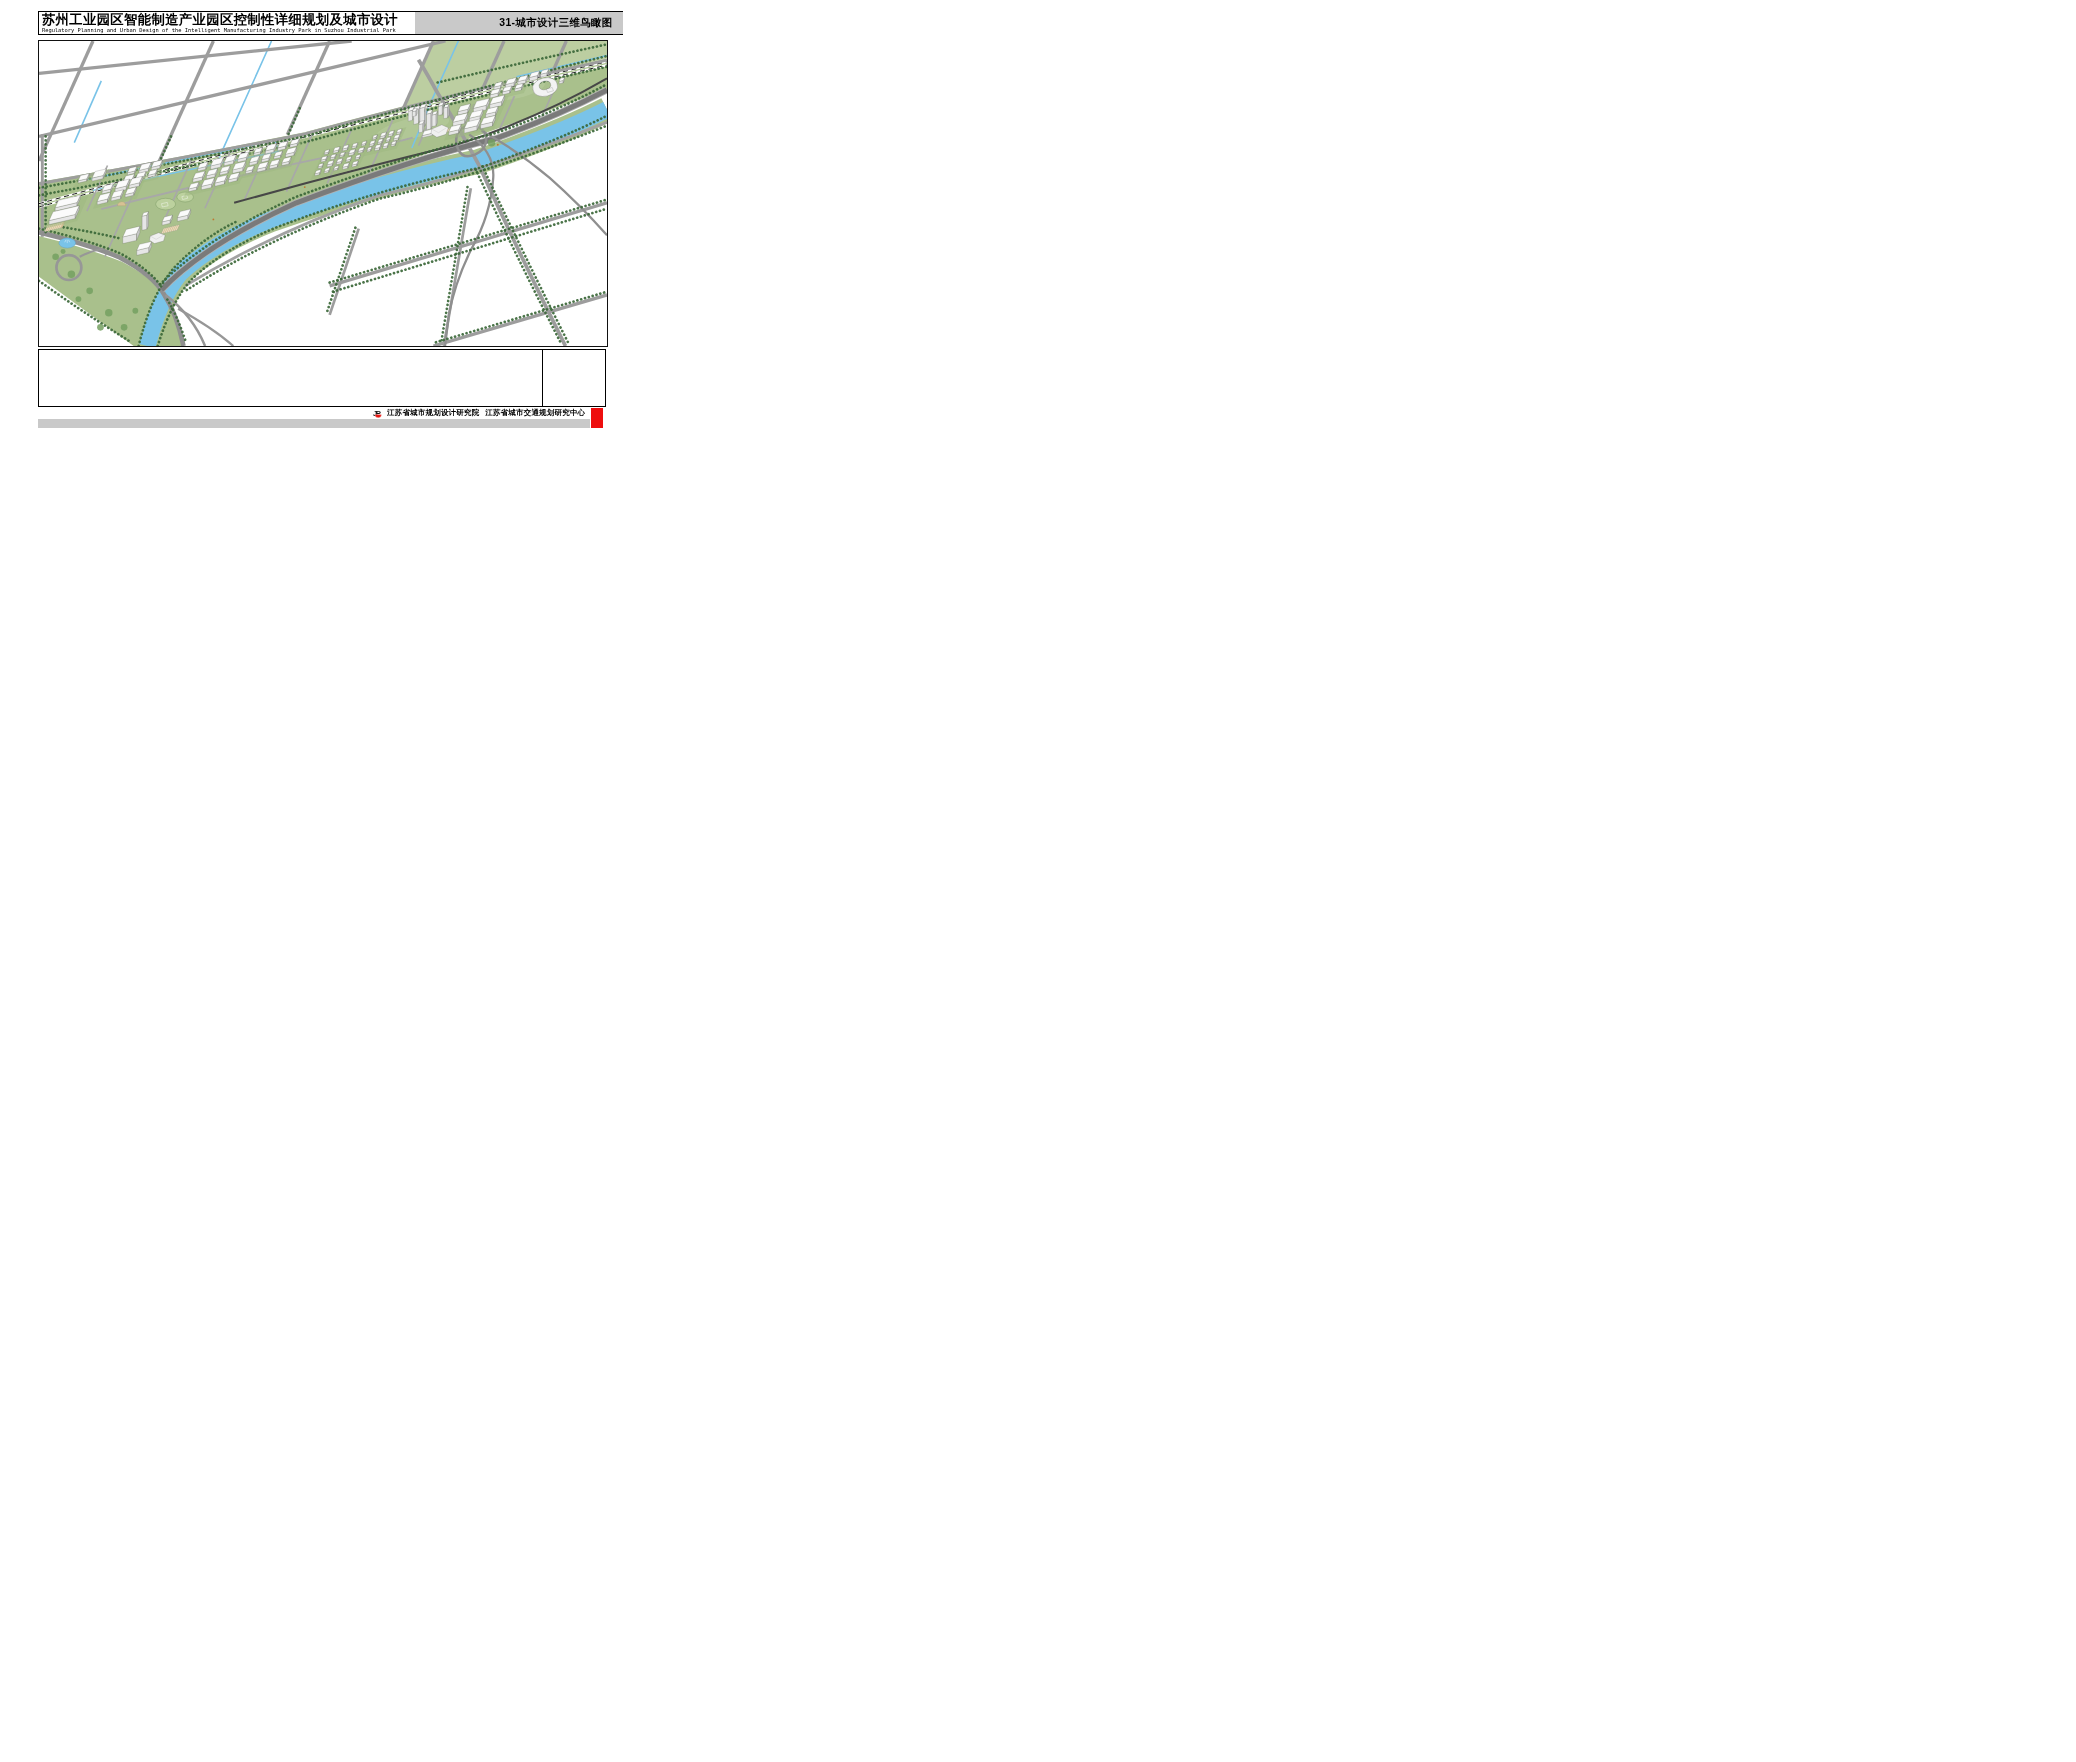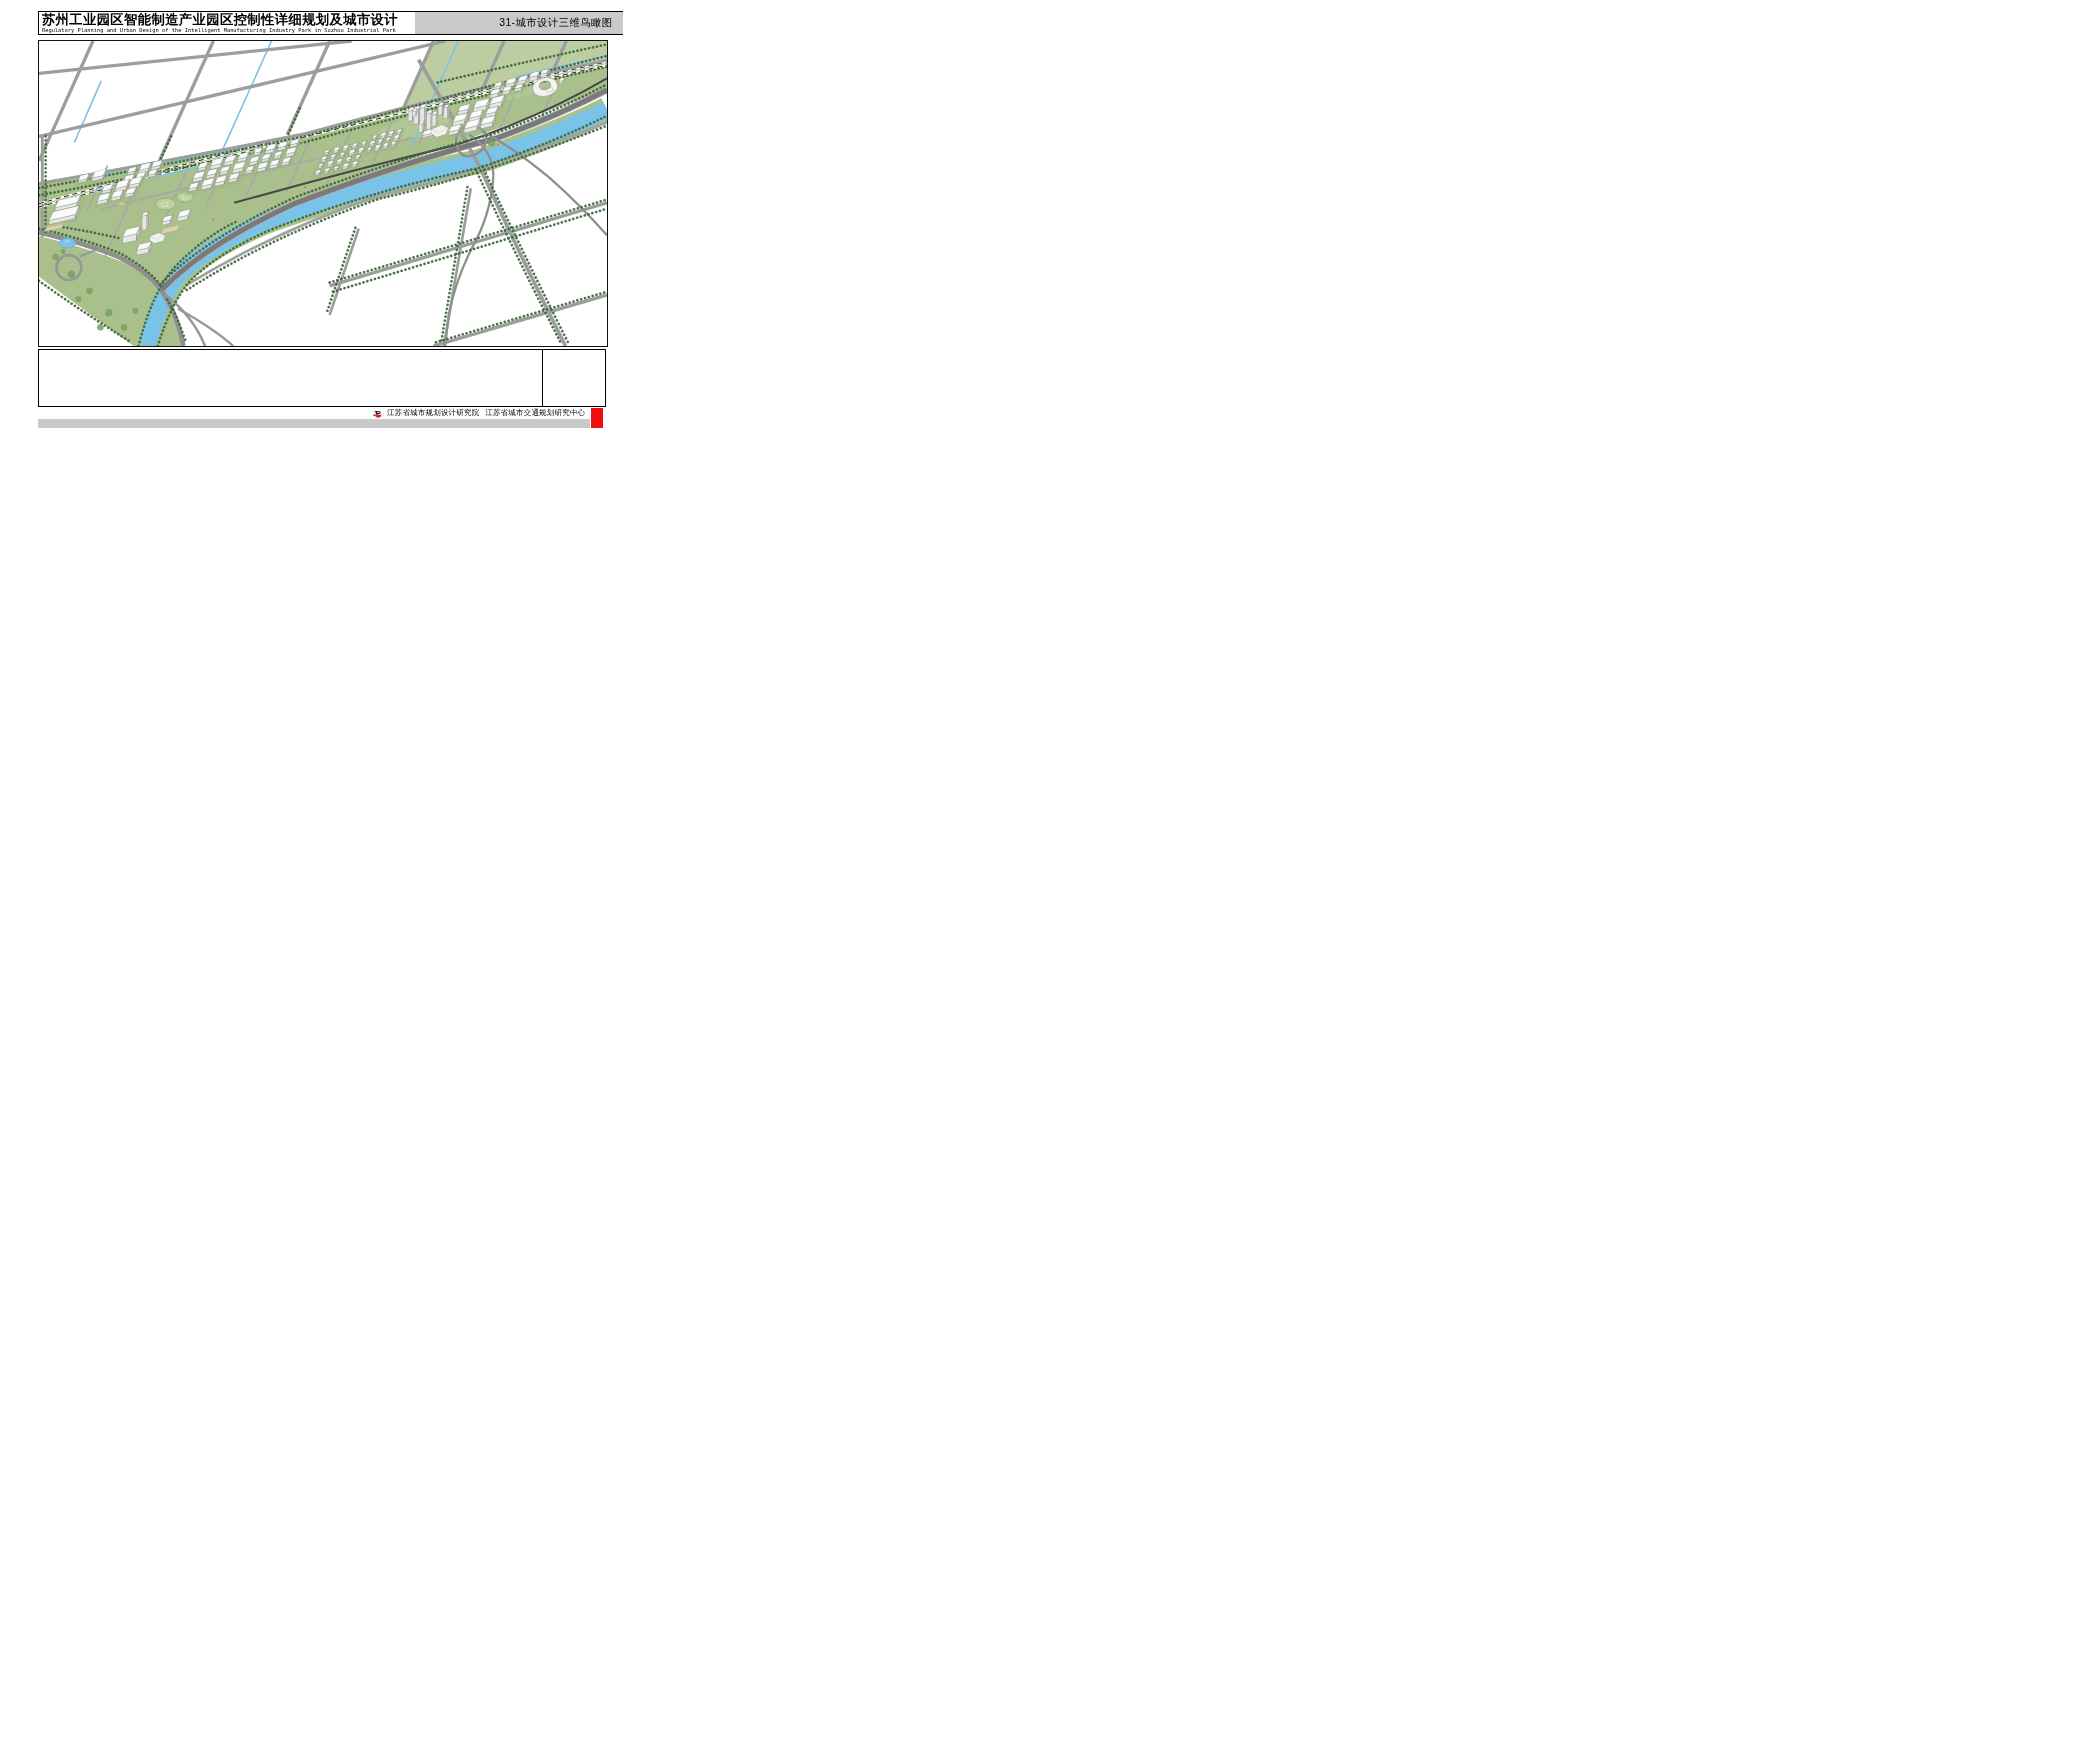--- a/index.html
+++ b/index.html
@@ -7,34 +7,34 @@
         font-family:"Liberation Sans",sans-serif;color:#000;}
   
   .header-box{position:absolute;left:38px;top:10.8px;width:648px;height:24px;
               border:0.8px solid #000;border-top-width:1.2px;box-sizing:border-box;display:flex;background:#fff;}
   .title-area{flex:0 0 373px;background:#fff;padding:0 0 0 2.9px;overflow:hidden;}
   .title-cn{font-size:13.3px;font-weight:bold;line-height:15px;letter-spacing:0.4px;white-space:nowrap;}
   .title-en{font-family:"DejaVu Sans Mono","Liberation Mono",monospace;font-size:5.4px;line-height:6.2px;
             white-space:nowrap;letter-spacing:0;}
   .sheet-label-area{flex:1;background:var(--panel-gray,#c9c9c9);display:flex;align-items:center;
             justify-content:center;padding-left:12px;box-sizing:border-box;
-            font-size:10.4px;font-weight:normal;letter-spacing:0.4px;white-space:nowrap;}
+            font-size:10.4px;font-weight:bold;letter-spacing:0.4px;white-space:nowrap;}
   
   .drawing-box{position:absolute;left:38px;top:40px;width:568px;height:305px;
                border:0.6px solid #111;box-sizing:content-box;background:#fff;}
   .drawing-box svg{display:block;width:568px;height:305px;}
   
   .notes-box{position:absolute;left:38px;top:349px;width:568px;height:58px;
              border:0.4px solid #000;border-bottom-width:1.2px;box-sizing:border-box;background:#fff;}
   .notes-divider{position:absolute;left:503px;top:0;bottom:0;width:0.4px;background:#000;}
   
   .footer-credit{position:absolute;left:4px;top:408px;width:623px;height:11.6px;}
   .footer-logo{position:absolute;left:369px;top:0.8px;width:10.4px;height:9px;}
   .footer-orgs{position:absolute;left:383px;top:0;height:14px;line-height:10.8px;
-               font-size:7.5px;font-weight:normal;letter-spacing:0.2px;white-space:nowrap;}
+               font-size:7.5px;font-weight:bold;letter-spacing:0.2px;white-space:nowrap;}
   .footer-orgs .org2{margin-left:5.8px;}
   .footer-bar{position:absolute;left:38px;top:419px;width:552px;height:8.7px;background:var(--panel-gray,#c9c9c9);}
   .corner-mark{position:absolute;left:591px;top:408px;width:12px;height:20px;background:var(--accent-red,#ee0e0e);}
 </style>
 </head>
 <body>
 
 <div class="page">
 
   <div class="header-box">

